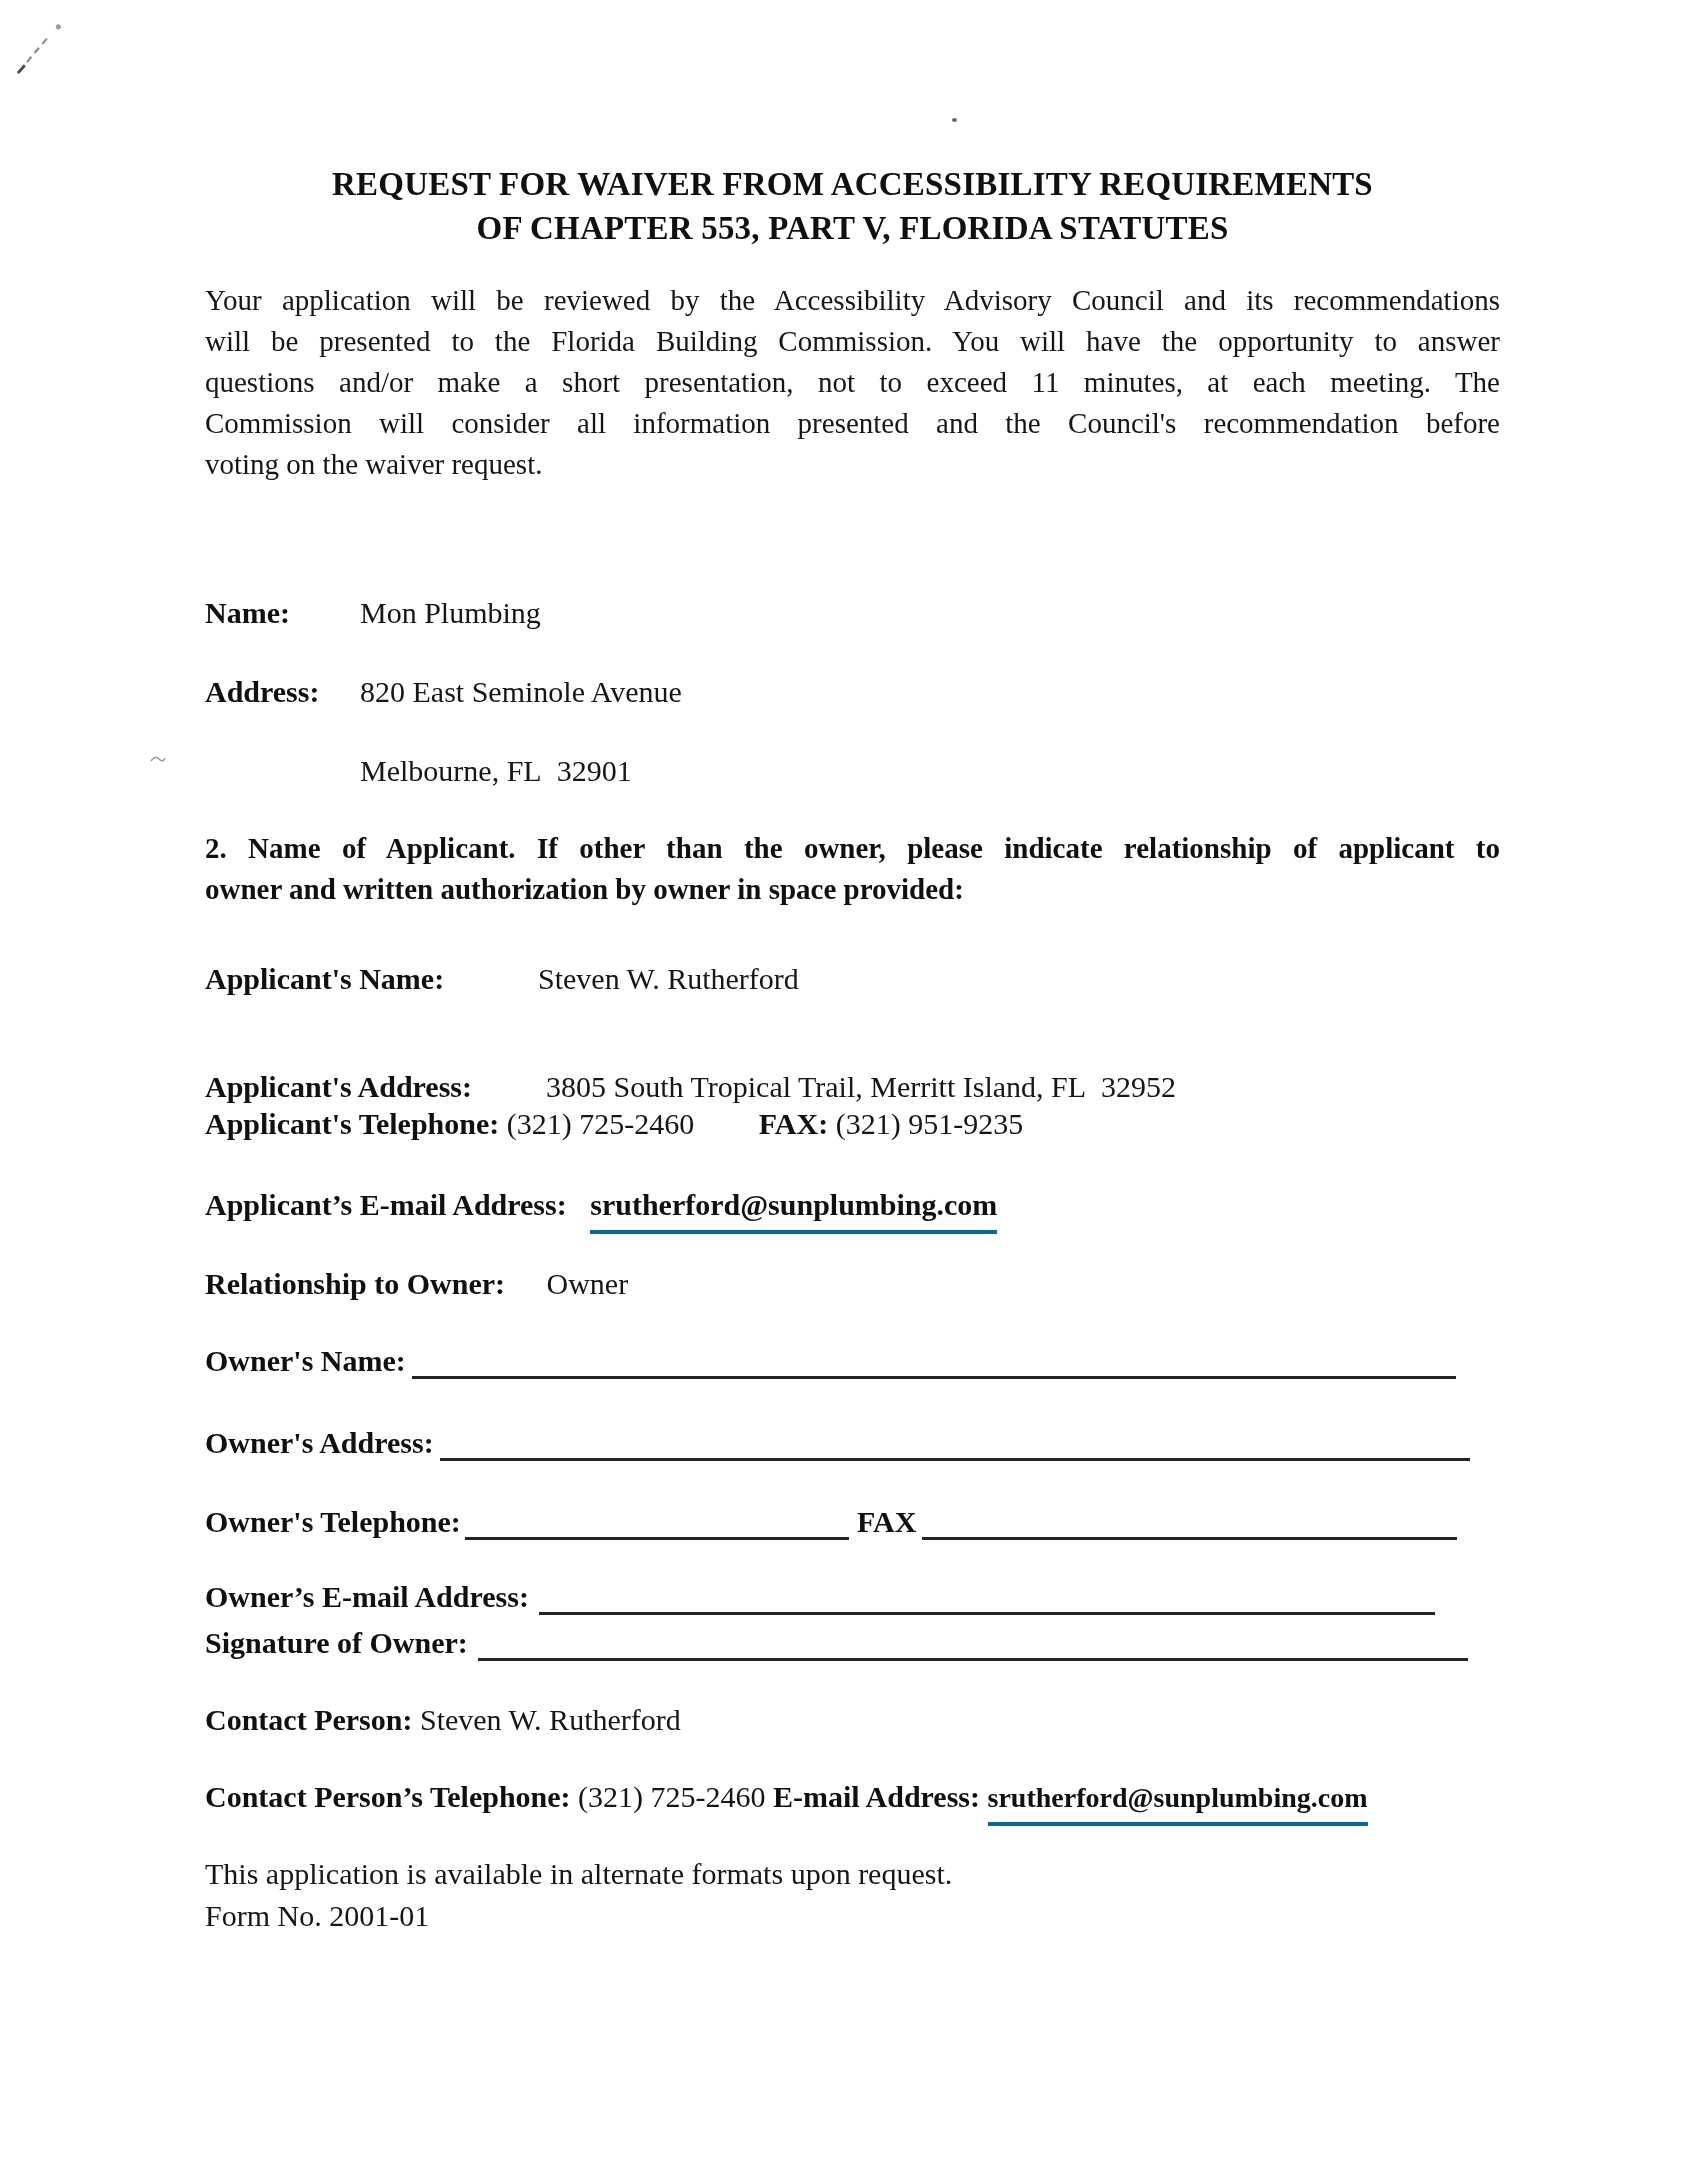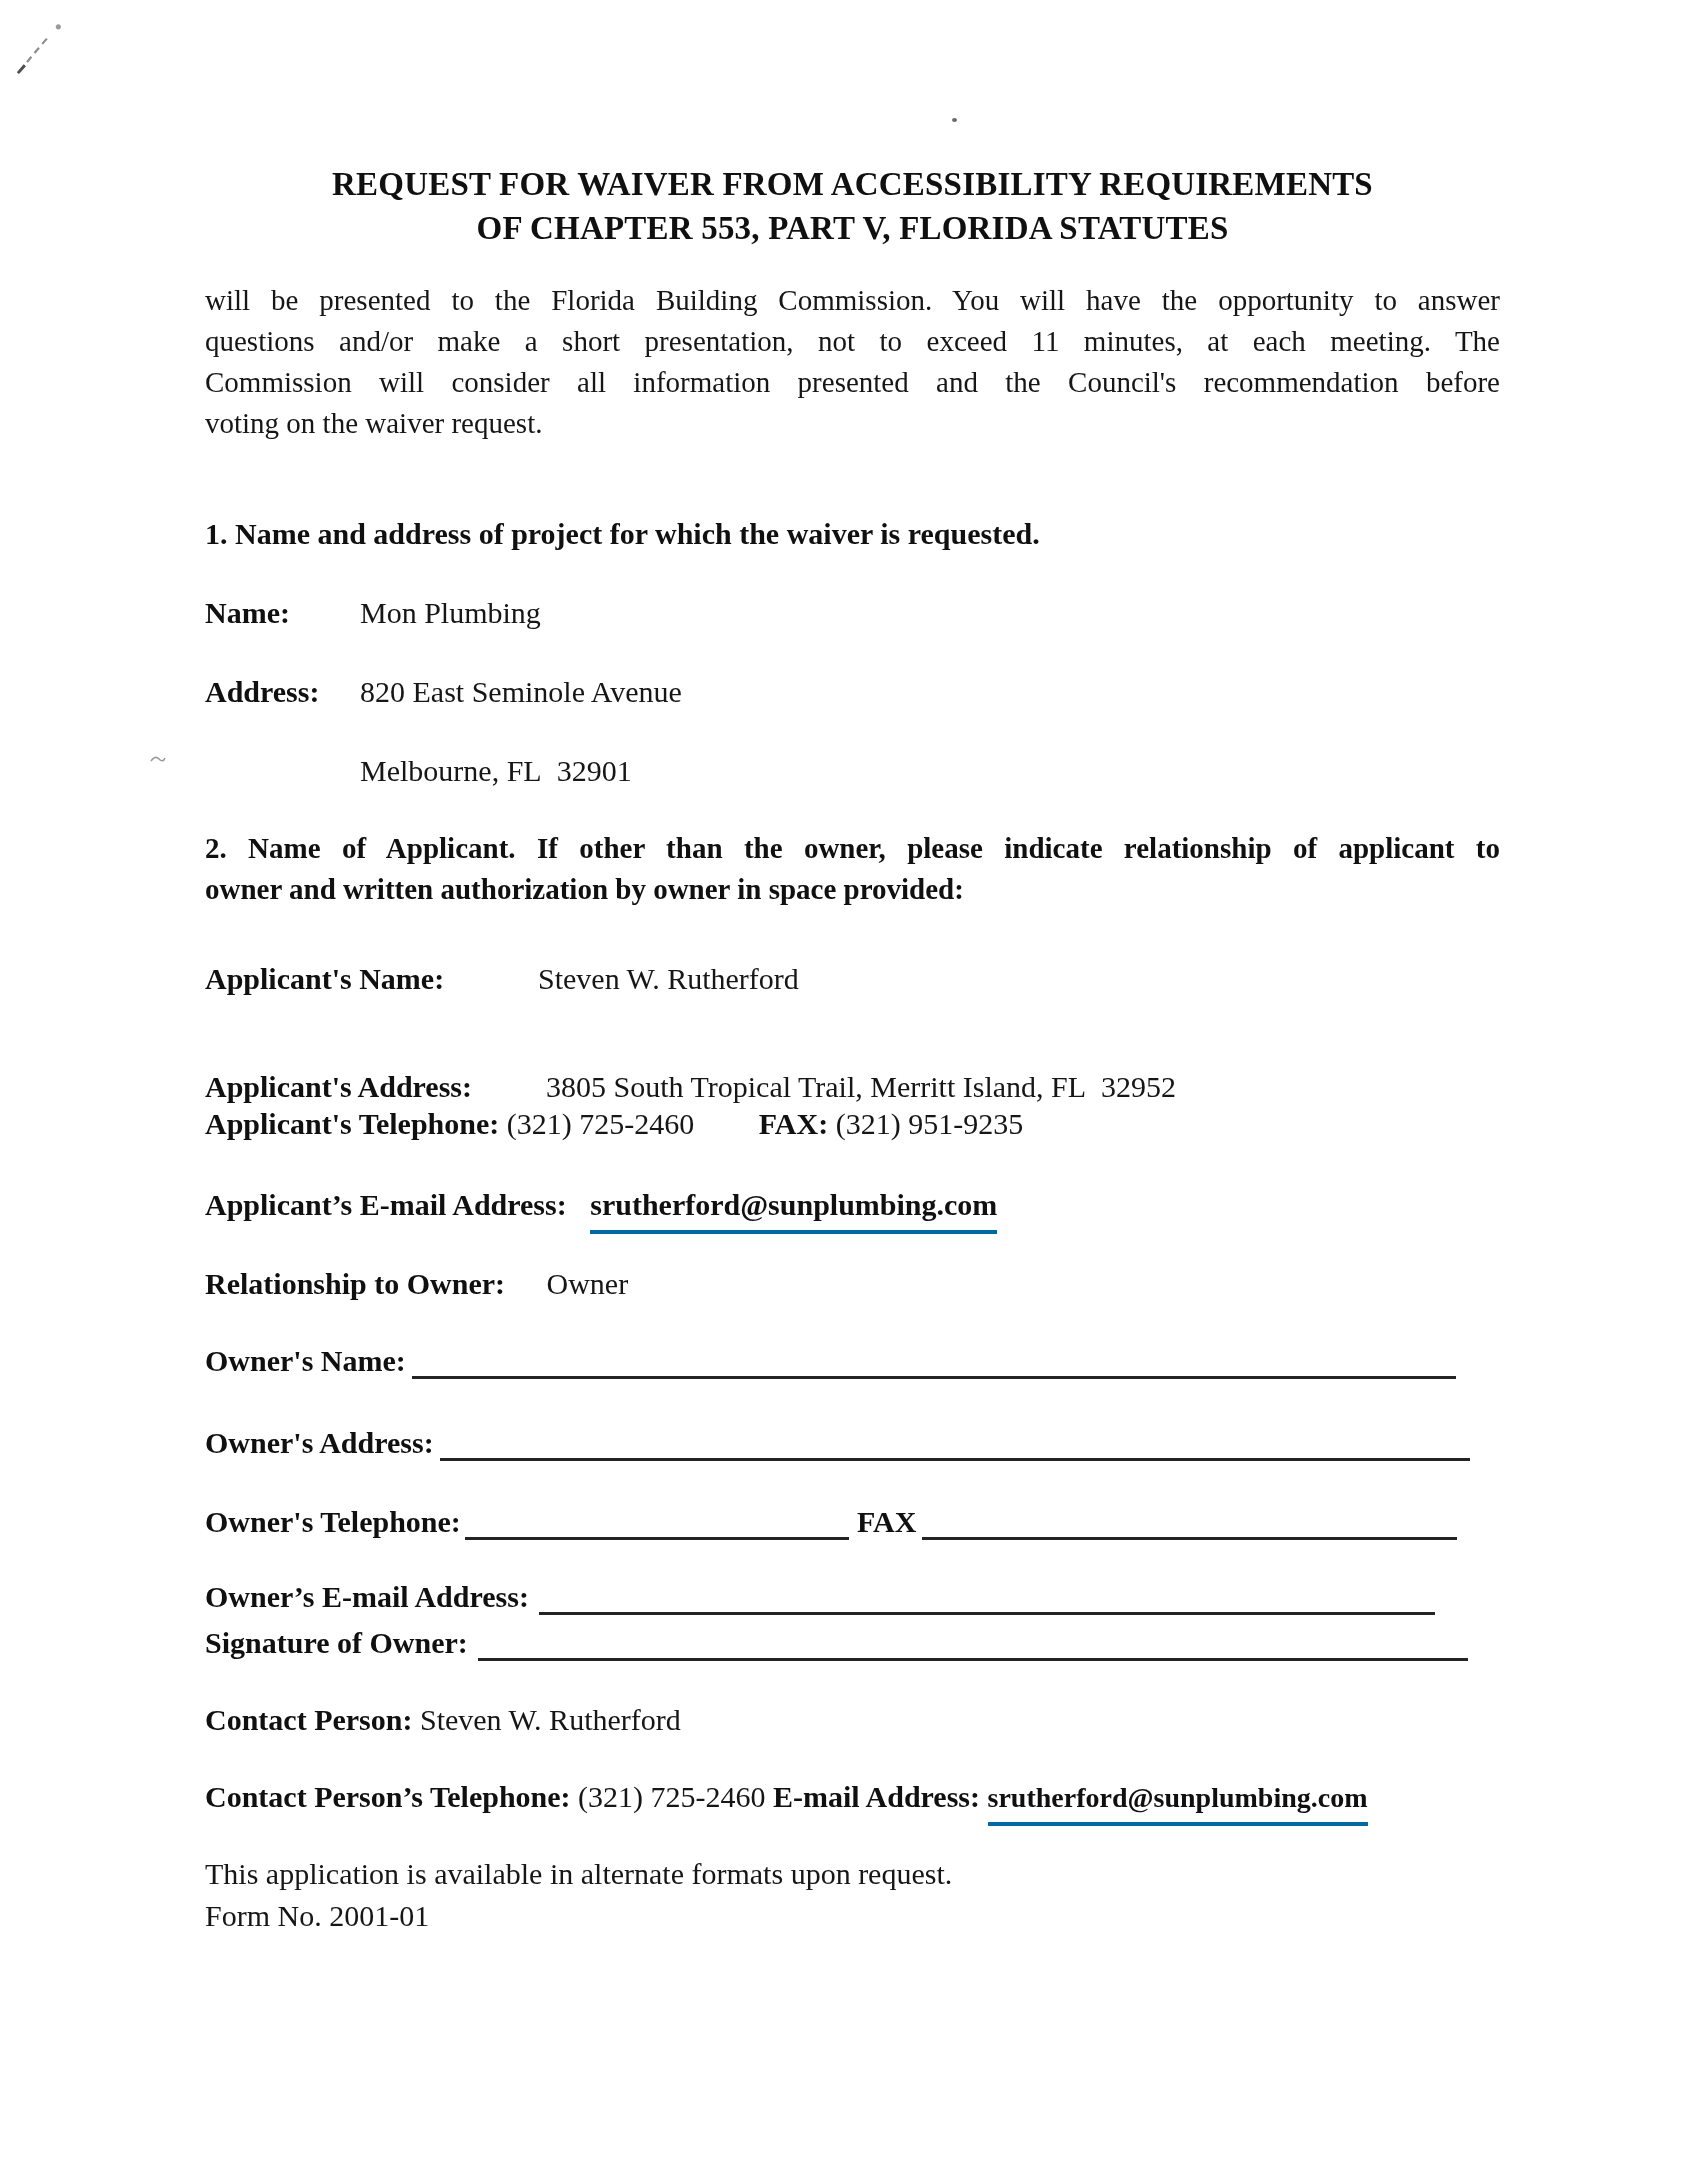--- a/index.html
+++ b/index.html
@@ -59,27 +59,27 @@
   <svg class="abs" style="left:148px;top:752px" width="20" height="14" viewBox="0 0 20 14">
     <path d="M3 9 Q 7 3 11 7 T 17 6" fill="none" stroke="#9a9a9a" stroke-width="1.6"></path>
   </svg>
 
   <div class="doc-title">
     <div>REQUEST FOR WAIVER FROM ACCESSIBILITY REQUIREMENTS</div>
     <div>OF CHAPTER 553, PART V, FLORIDA STATUTES</div>
   </div>
 
   <div class="intro">
+    <div class="jline">Your application will be reviewed by the Accessibility Advisory Council and its recommendations</div>
     <div class="jline">will be presented to the Florida Building Commission. You will have the opportunity to answer</div>
     <div class="jline">questions and/or make a short presentation, not to exceed 11 minutes, at each meeting. The</div>
     <div class="jline">Commission will consider all information presented and the Council's recommendation before</div>
     <div>voting on the waiver request.</div>
   </div>
 
-  <div class="row b" style="top:513px">1. Name and address of project for which the waiver is requested.</div>
 
   <div class="row" style="top:592px">
     <span class="b tab157">Name:</span><span>Mon Plumbing</span>
   </div>
 
   <div class="row" style="top:671px">
     <span class="b tab157">Address:</span><span>820 East Seminole Avenue</span>
   </div>
 
   <div class="row indent157" style="top:750px">Melbourne, FL&nbsp; 32901</div>

